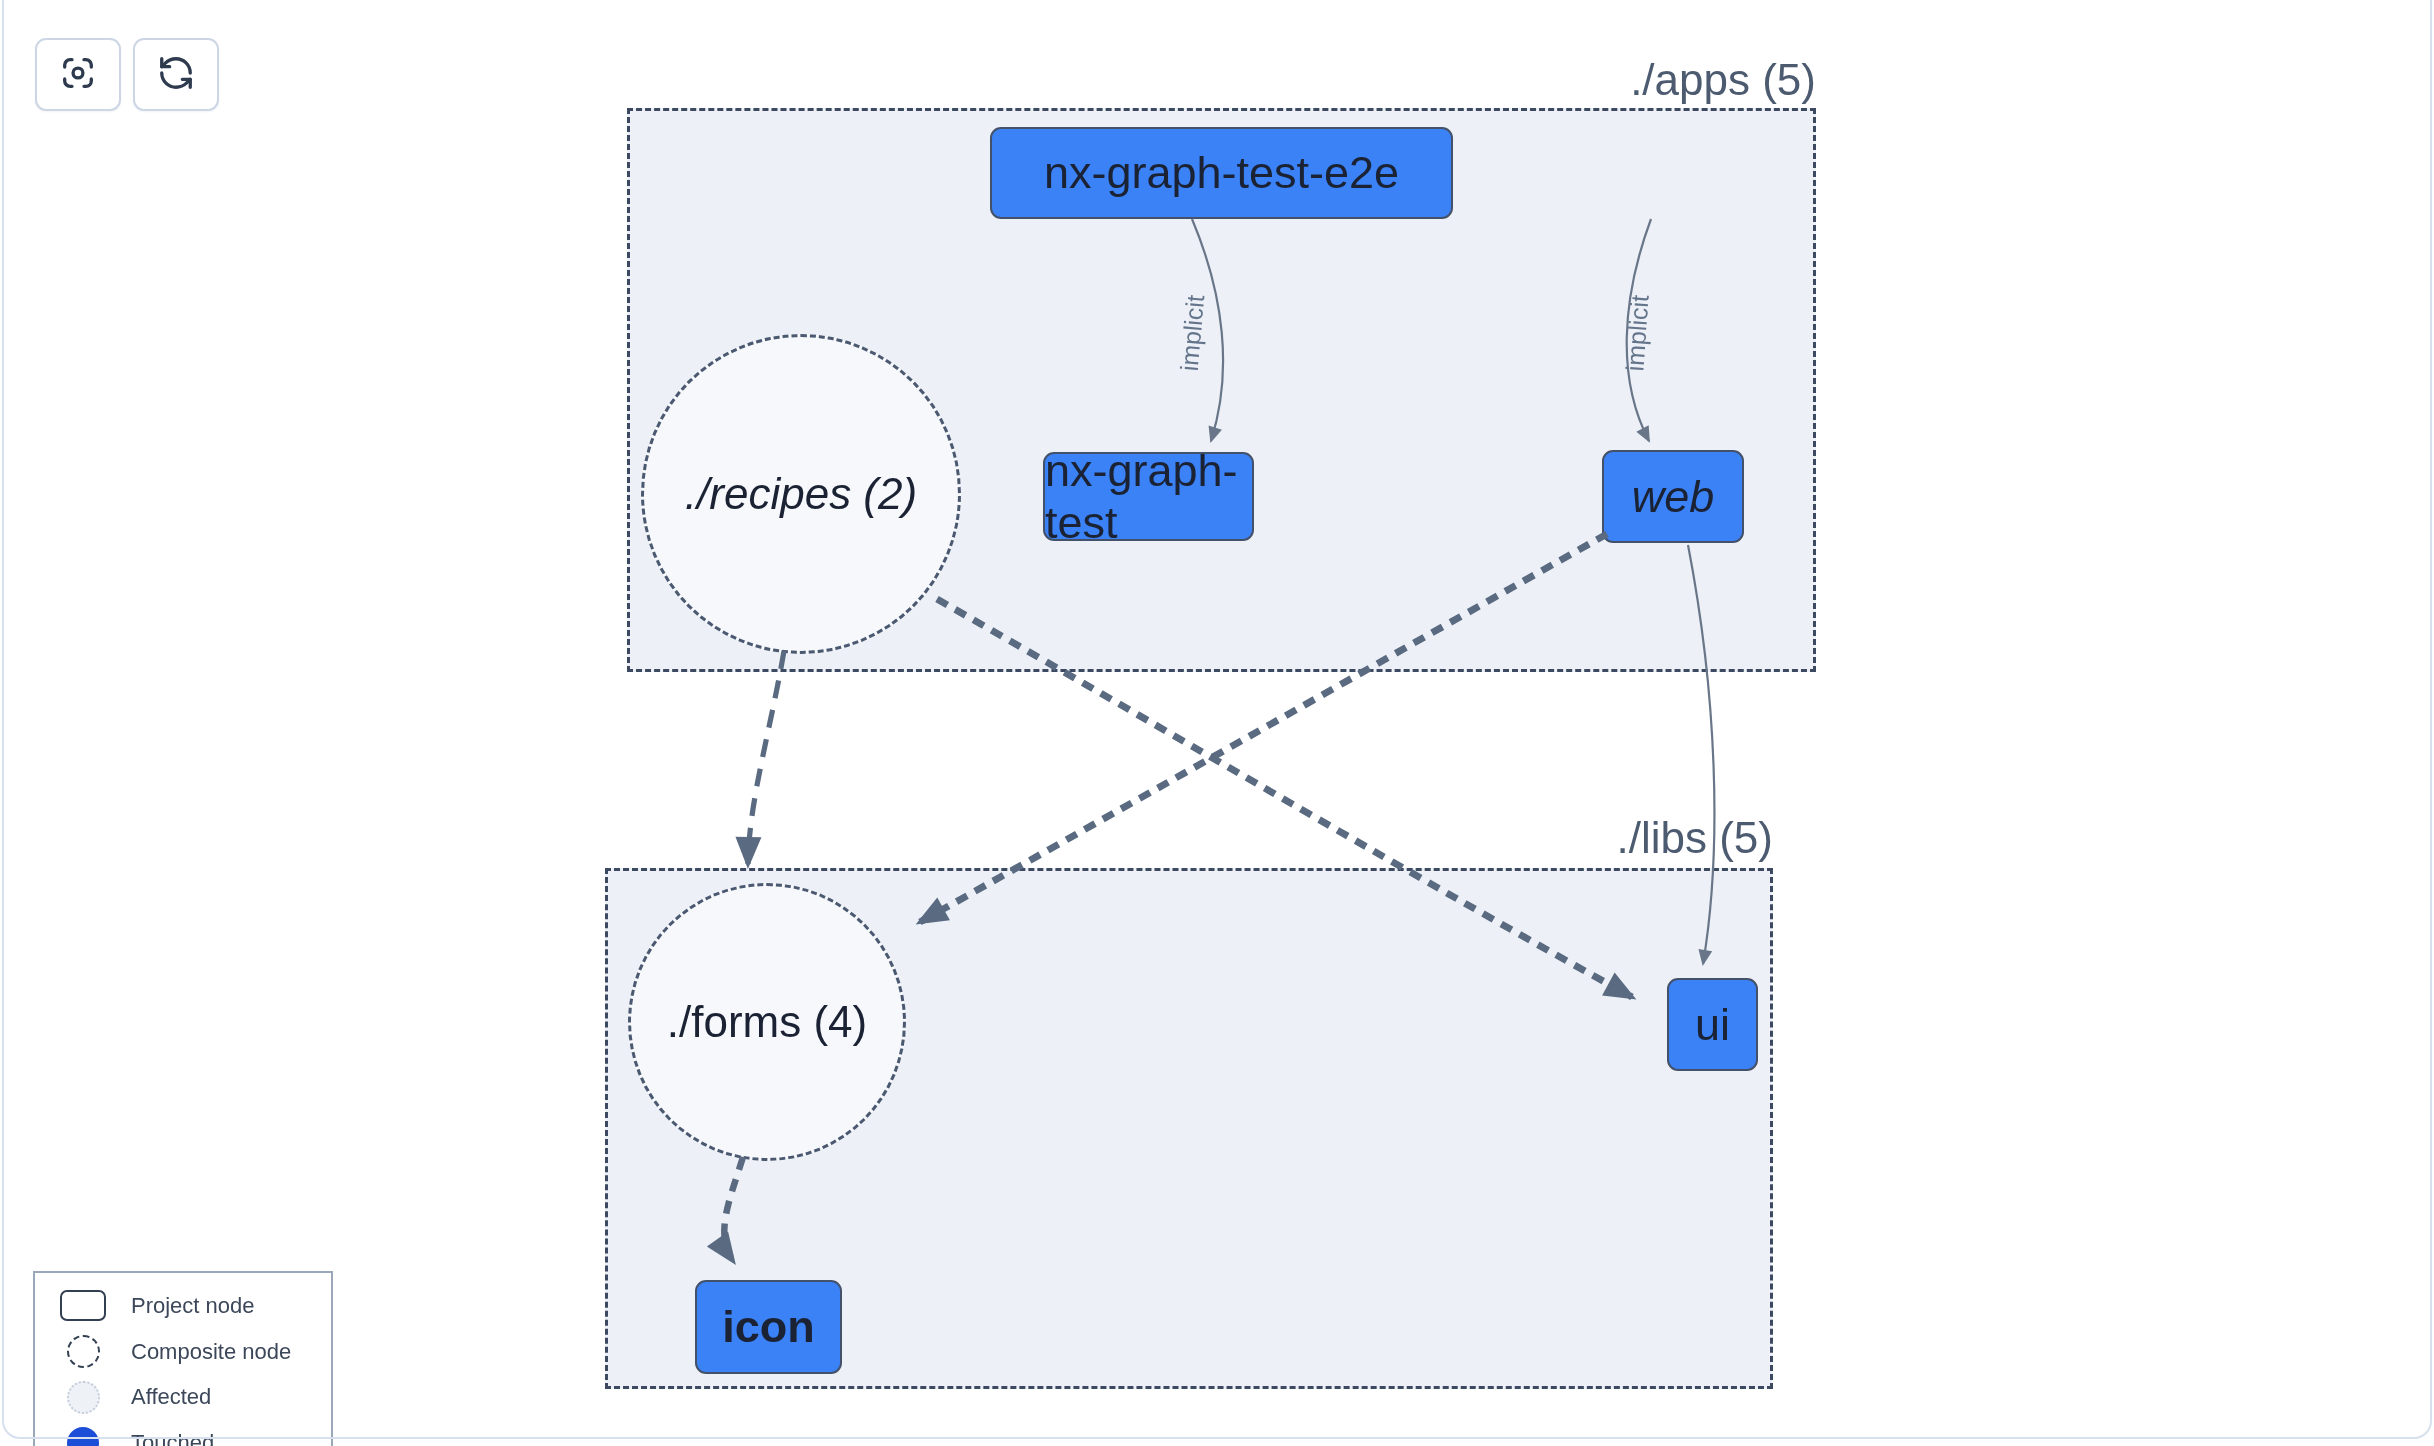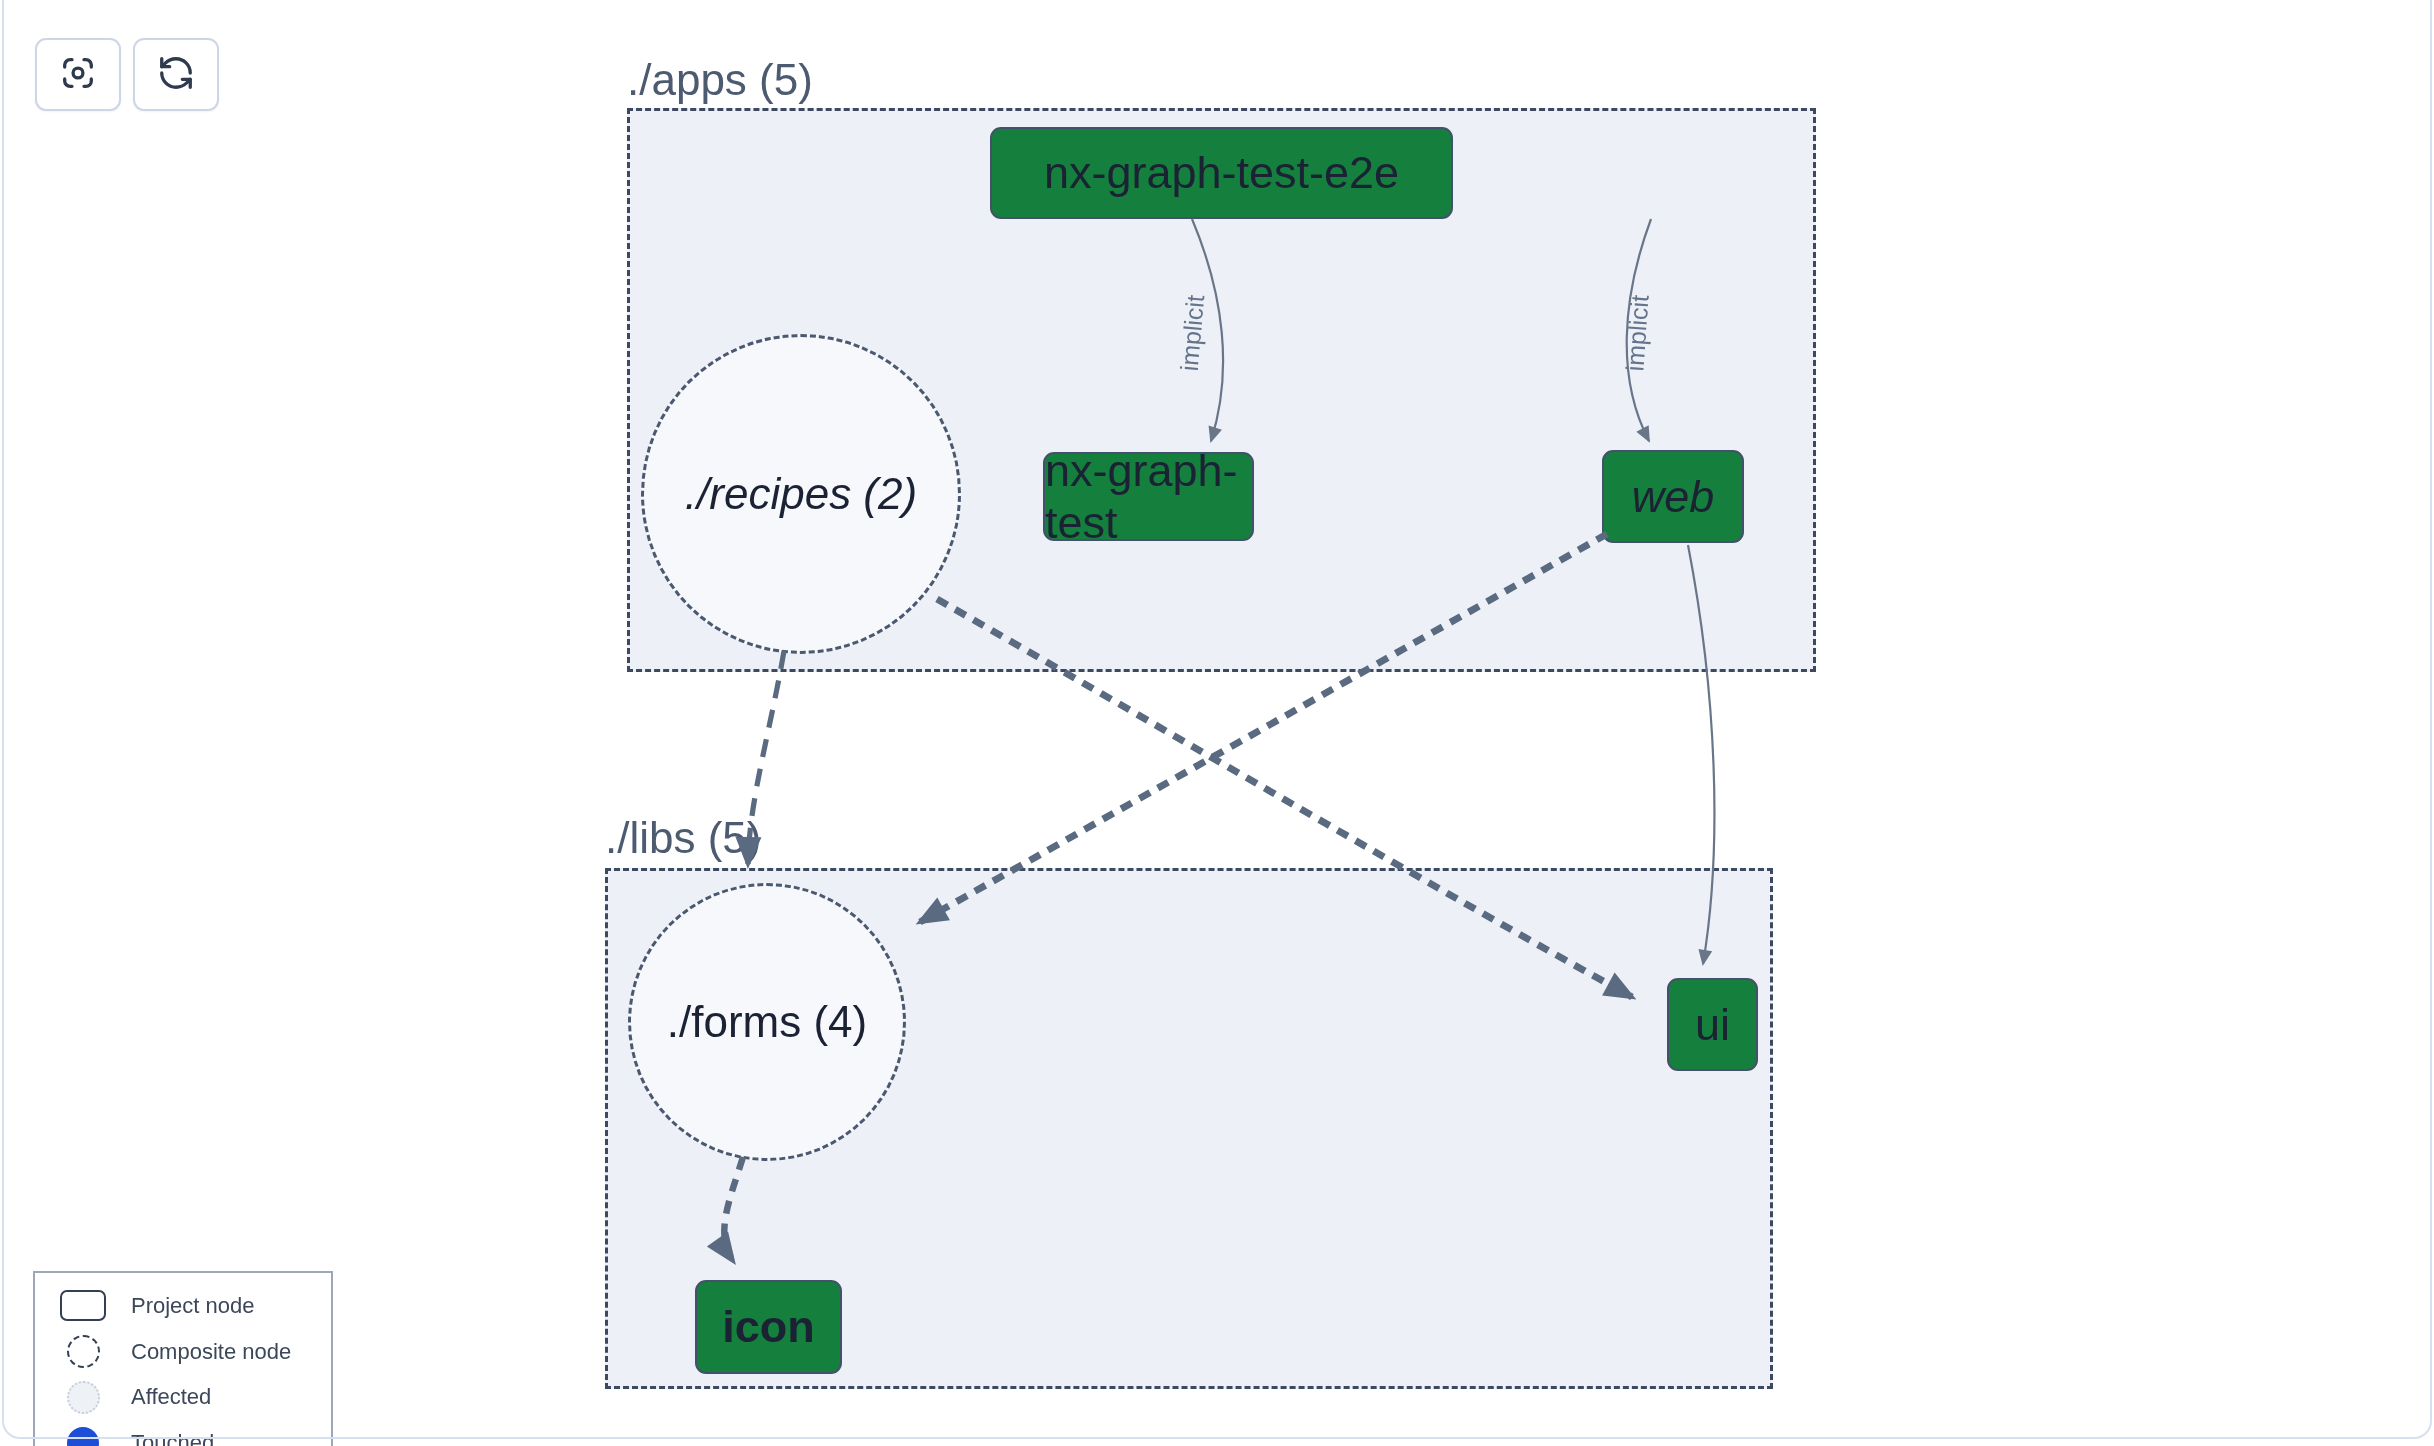--- a/index.html
+++ b/index.html
@@ -12,36 +12,36 @@
     border:2.5px solid #d6e0ee;border-radius:18px;pointer-events:none;z-index:6;
   }
   
   .group{
     position:absolute;box-sizing:border-box;background:#edf1f7;
     border:3px dashed #3c4960;z-index:1;
   }
   .group-apps{left:627px;top:108px;width:1189px;height:564px;}
   .group-libs{left:605px;top:868px;width:1168px;height:521px;}
   .group-label{
-    position:absolute;font-size:44px;color:#4d5b70;text-align:left;z-index:2;
+    position:absolute;font-size:44px;color:#4d5b70;text-align:right;z-index:2;
     line-height:52px;
   }
   .group-label-apps{left:627px;top:54px;width:1189px;}
   .group-label-libs{left:605px;top:812px;width:1168px;}
   
   .composite{
     position:absolute;box-sizing:border-box;border:3px dashed #4a5870;border-radius:50%;
     background:#f6f8fc;display:flex;align-items:center;justify-content:center;
     font-size:44px;color:#1a2234;z-index:2;
   }
   .composite-recipes{left:641px;top:334px;width:320px;height:320px;font-style:italic;}
   .composite-forms{left:628px;top:883px;width:278px;height:278px;}
   
   .node{
-    position:absolute;box-sizing:border-box;background:#15803d;border:2.5px solid #44516a;
+    position:absolute;box-sizing:border-box;background:#3b82f6;border:2.5px solid #44516a;
     border-radius:11px;display:flex;align-items:center;justify-content:center;
     font-size:45px;color:#1a2234;z-index:2;
   }
   .node-nx-graph-test-e2e{left:990px;top:127px;width:463px;height:92px;}
   .node-web-e2e{left:1548px;top:127px;width:252px;height:92px;}
   .node-nx-graph-test{left:1043px;top:452px;width:211px;height:89px;}
   .node-web{left:1602px;top:450px;width:142px;height:93px;font-style:italic;}
   .node-ui{left:1667px;top:978px;width:91px;height:93px;}
   .node-icon{left:695px;top:1280px;width:147px;height:94px;font-weight:bold;}
   

